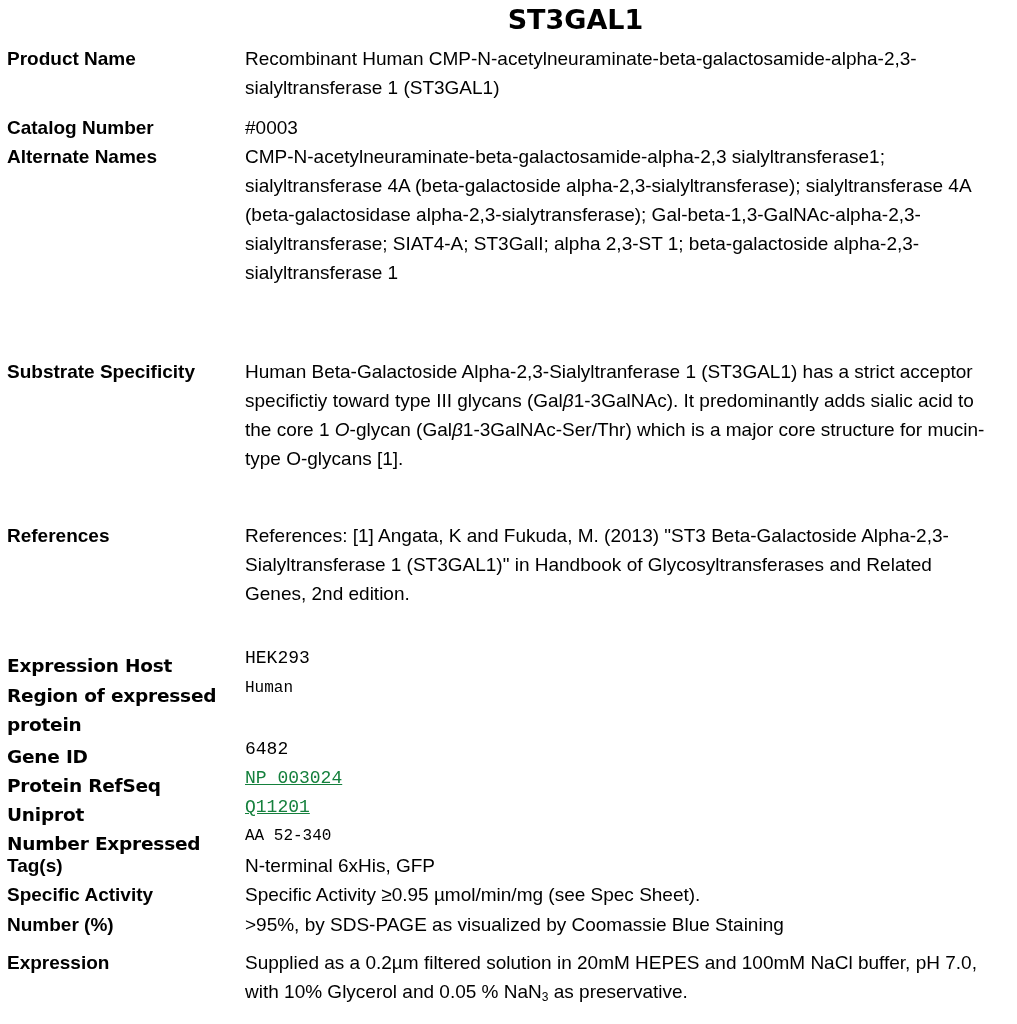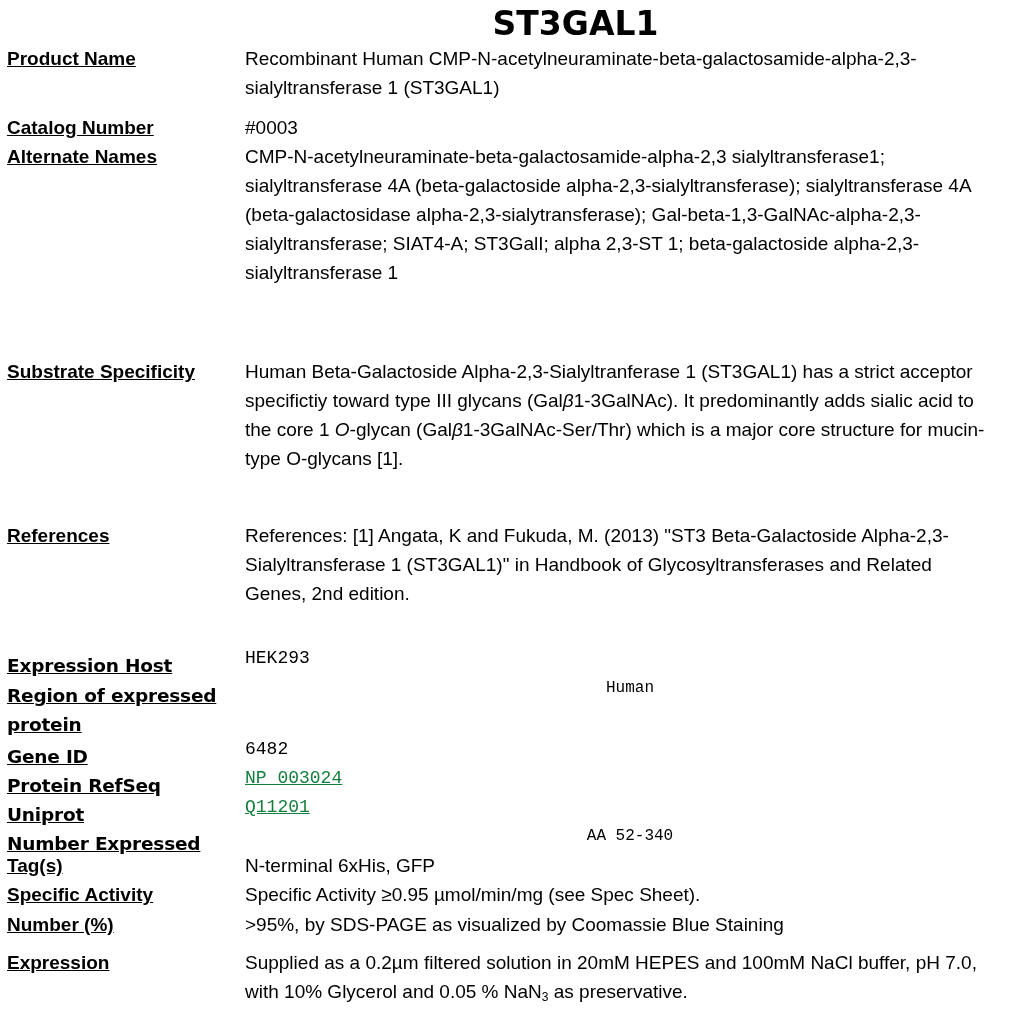--- a/index.html
+++ b/index.html
@@ -3,36 +3,36 @@
 <meta charset="utf-8">
 <style>
   html, body { margin: 0; padding: 0; background: #ffffff; }
   body {
     width: 1017px; height: 1024px; position: relative; overflow: hidden;
     color: #000;
     font-family: "Liberation Sans", sans-serif;
   }
   .title {
     position: absolute; left: 0; top: 4px; width: 1017px;
-    text-align: center; font-weight: bold; font-size: 33px;
+    text-align: center; font-weight: bold; font-size: 27px;
     font-family: "DejaVu Sans", sans-serif; letter-spacing: 0px;
     padding-left: 134px; box-sizing: border-box;
   }
   .row { position: absolute; left: 0; width: 1017px; }
   .label {
     position: absolute; left: 7px; font-weight: bold; font-size: 19px;
-    line-height: 29px; width: 225px; text-decoration: underline;
+    line-height: 29px; width: 225px;
   }
   .label.calibri { font-family: "DejaVu Sans", sans-serif; font-size: 18.5px; letter-spacing: -0.2px; margin-top: 7px; }
   .value {
     position: absolute; left: 245px; width: 770px; font-size: 19px;
     line-height: 29px;
   }
   .value.calibri { font-family: Liberation Mono, monospace; font-size: 18px; }
-  .value.small { font-size: 16px; text-align: center; }
+  .value.small { font-size: 16px; }
   .link { color: #15803d; text-decoration: underline; cursor: pointer; }
   sub { font-size: 12px; vertical-align: -3px; line-height: 0; }
   i { font-style: italic; }
 </style>
 </head>
 <body>
 
 <div class="title">ST3GAL1</div>
 
 <div class="row" style="top:44px">

